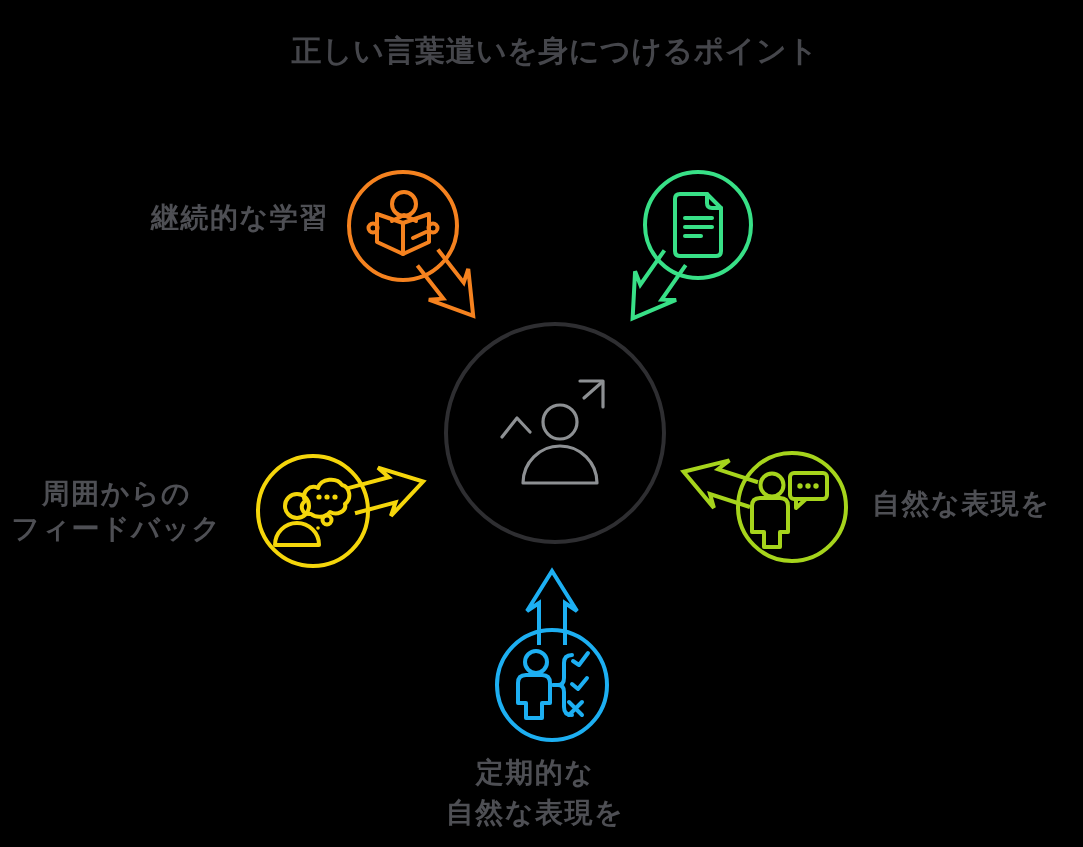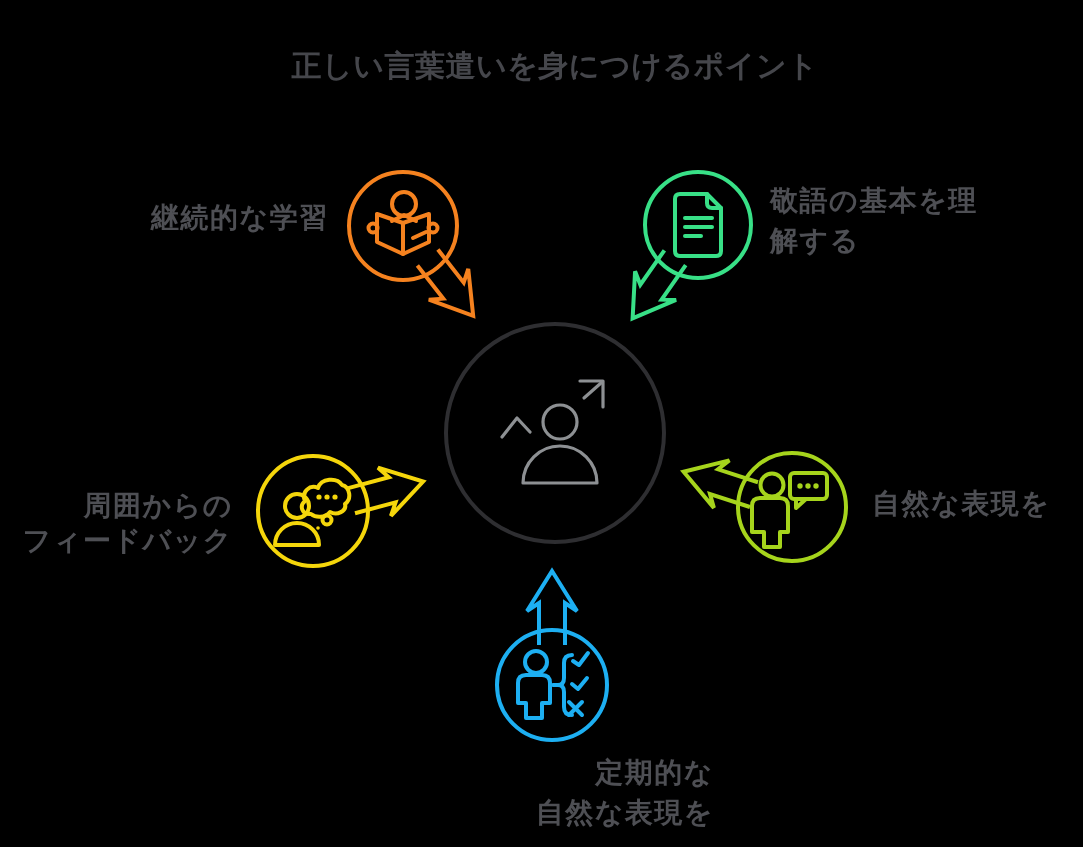--- a/index.html
+++ b/index.html
@@ -2,35 +2,35 @@
 <html><head>
 <meta charset="utf-8">
 <style>
   html,body{margin:0;padding:0;background:#000;}
   .canvas{
     position:relative;width:1083px;height:847px;overflow:hidden;
     background:#000;
     font-family:"Liberation Sans",sans-serif;
   }
   .title{
-    position:absolute;top:46px;left:27px;width:1056px;
+    position:absolute;top:31px;left:27px;width:1056px;
     text-align:center;font-size:30px;font-weight:700;
     color:#45464b;letter-spacing:0.5px;white-space:nowrap;
   }
   .diagram-svg{position:absolute;left:0;top:0;}
   .label{
     position:absolute;font-size:28px;font-weight:600;
     color:#4e4f54;letter-spacing:1.5px;line-height:37px;white-space:nowrap;
   }
   .label span{display:block;}
   .label-continuous{left:151px;top:199px;}
   .label-keigo{left:770px;top:181px;line-height:40px;}
   .label-natural{left:872px;top:486px;line-height:36px;font-family:Liberation Serif, serif;}
-  .label-feedback{left:0px;top:488px;width:233px;text-align:right;line-height:35px;}
-  .label-selfcheck{left:414px;top:753px;width:300px;text-align:right;line-height:40px;}
+  .label-feedback{left:0px;top:476px;width:233px;text-align:center;line-height:35px;}
+  .label-selfcheck{left:385px;top:753px;width:300px;text-align:center;line-height:40px;}
 </style>
 </head>
 <body>
 
 <div class="canvas">
 
   <div class="title">正しい言葉遣いを身につけるポイント</div>
 
   <svg class="diagram-svg" width="1083" height="847" viewBox="0 0 1083 847">
 
@@ -122,24 +122,20 @@
         <path d="M 20 -1 L 26 4 L 35 -7"></path>
         <path d="M 17 17 L 30 30 M 30 17 L 17 30"></path>
       </g>
     </g>
   </svg>
 
   <div class="label label-continuous">
     <span>継続的な学習</span>
   </div>
 
-  <div class="label label-keigo">
-    <span>敬語の基本を理</span>
-    <span>解する</span>
-  </div>
 
   <div class="label label-natural">
     <span>自然な表現を</span>
   </div>
 
   <div class="label label-feedback">
     <span>周囲からの</span>
     <span>フィードバック</span>
   </div>
 

